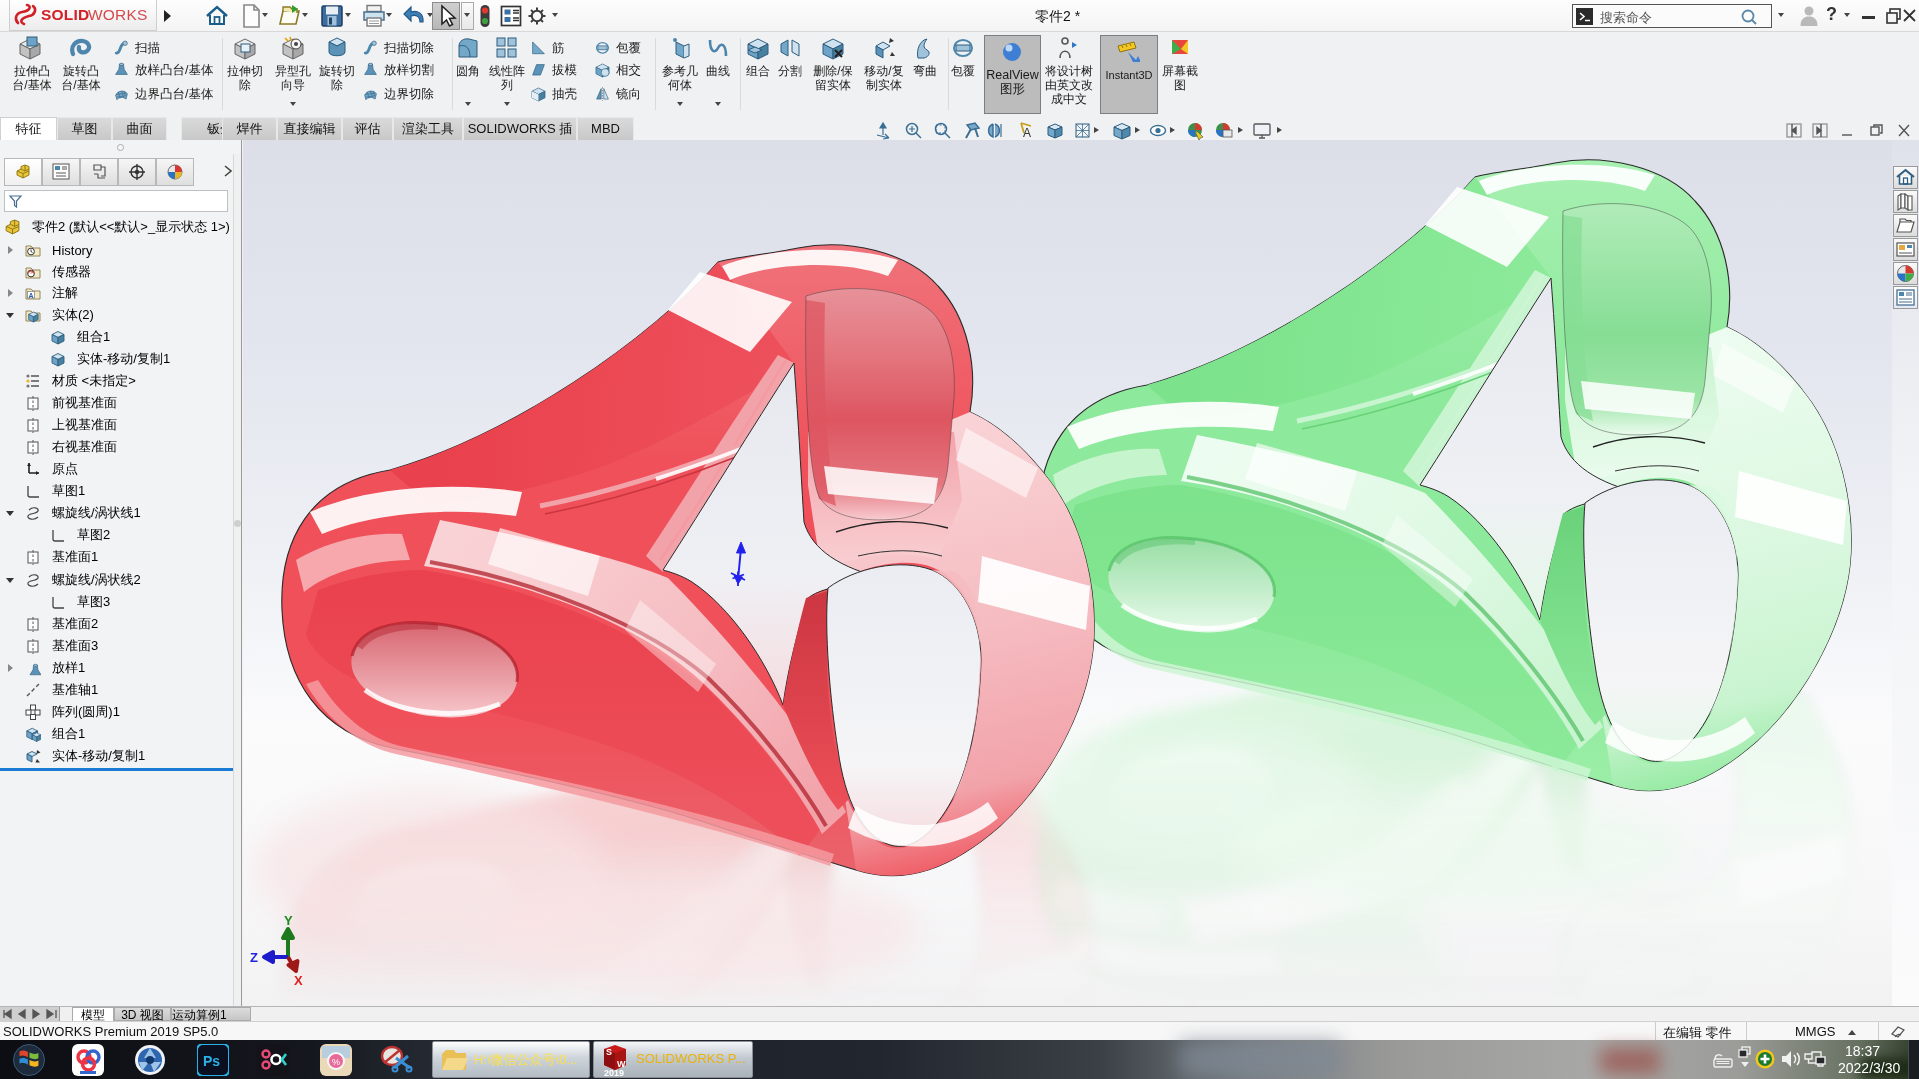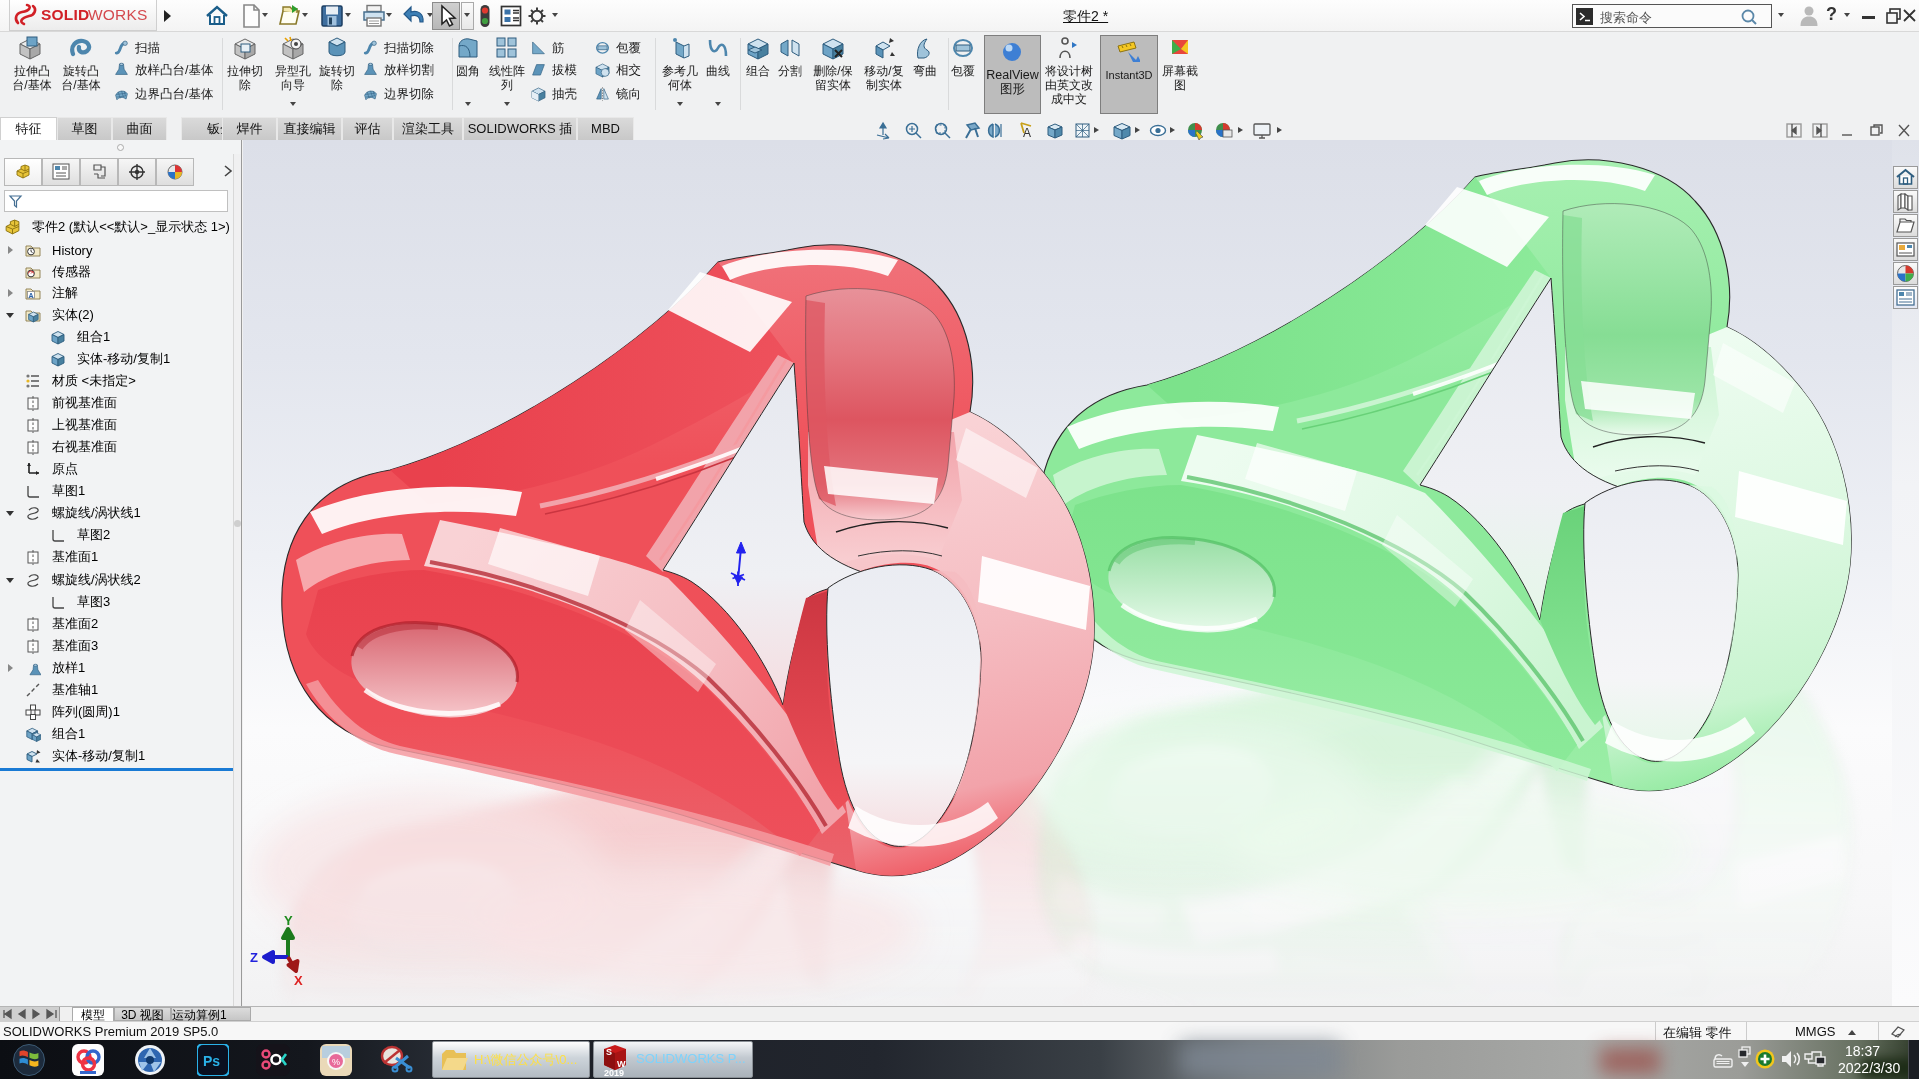--- a/index.html
+++ b/index.html
@@ -7,21 +7,21 @@
 .abs{position:absolute;}
 #app{position:relative;width:1919px;height:1079px;background:#f0f0f0;}
 
 #titlebar{position:absolute;left:0;top:0;width:1919px;height:32px;
  background:linear-gradient(#fdfdfd,#f4f4f4);border-bottom:1px solid #d8d8d8;}
 #swlogo{position:absolute;left:9px;top:0;width:148px;height:31px;
  background:linear-gradient(#ffffff,#ececec);border:1px solid #cfcfcf;border-top:none;
  display:flex;align-items:center;justify-content:flex-start;}
 .tbico{position:absolute;top:3px;width:26px;height:26px;}
 .dd{position:absolute;top:13px;width:0;height:0;border-left:3.5px solid transparent;border-right:3.5px solid transparent;border-top:4px solid #444;}
-#doctitle{position:absolute;left:1063px;top:8px;font-size:14px;color:#111;text-decoration:underline;}
+#doctitle{position:absolute;left:1035px;top:8px;font-size:14px;color:#111;}
 #searchbox{position:absolute;left:1572px;top:4px;width:200px;height:24px;border:1px solid #555;background:#fbfbfb;}
 
 #ribbon{position:absolute;left:0;top:32px;width:1919px;height:85px;background:#f0f1f2;}
 .rsep{position:absolute;top:6px;width:1px;height:72px;background:#d9dadb;}
 .pressed{position:absolute;background:#bcbcbc;border:1px solid #7e7e7e;}
 
 #tabrow{position:absolute;left:0;top:117px;width:1919px;height:23px;background:#f0f1f2;}
 .rtab{position:absolute;top:0;height:23px;background:linear-gradient(#dadada,#c8c8c8);
  border:1px solid #e8e8e8;border-bottom:none;color:#111;font-size:13px;text-align:center;line-height:22px;}
 .rtab.active{background:#ffffff;border:1px solid #d0d0d0;border-bottom:none;height:23px;}
@@ -1135,21 +1135,21 @@
  <span class="abs" style="left:474px;top:11px;font-size:13px;color:#fde047">H:\微信公众号\0...</span>
  <div class="abs" style="left:593px;top:1px;width:160px;height:37px;background:linear-gradient(#f4f6f8,#c2c9d0 45%,#aab2ba);border:1px solid #8a9096;border-radius:2px"></div>
  <svg class="abs" style="left:600px;top:3px" width="30" height="33">
         <path d="M4 6 L15 2 L26 6 L26 22 L15 27 L4 22 Z" fill="#c81a1a"></path>
         <path d="M4 6 L15 10 L15 27 L4 22 Z" fill="#8d0f0f"></path>
         <path d="M15 10 L26 6 L26 22 L15 27 Z" fill="#a81414"></path>
         <text x="6" y="12" font-size="9" font-weight="bold" fill="#fff" font-family="Liberation Sans">S</text>
         <text x="17" y="24" font-size="9" font-weight="bold" fill="#fff" font-family="Liberation Sans">W</text>
         <text x="4" y="33" font-size="9" font-weight="bold" fill="#fff" font-family="Liberation Sans">2019</text>
       </svg>
- <span class="abs" style="left:636px;top:11px;font-size:13px;color:#7dd3fc">SOLIDWORKS P...</span>
+ <span class="abs" style="left:636px;top:11px;font-size:13px;color:#eab308">SOLIDWORKS P...</span>
 
  <svg class="abs" style="left:1712px;top:10px" width="22" height="18">
         <path d="M3 9 C 3 4 8 4 10 6" fill="none" stroke="#f0f0f0" stroke-width="1.4"></path>
         <rect x="2" y="9" width="18" height="8" rx="1.5" fill="none" stroke="#f0f0f0" stroke-width="1.4"></rect>
         <path d="M4.5 11.5 h13 M4.5 13.5 h13" stroke="#f0f0f0" stroke-width="1"></path>
       </svg>
  <svg class="abs" style="left:1738px;top:6px" width="14" height="26">
         <rect x="4" y="1" width="8" height="7" fill="none" stroke="#f0f0f0" stroke-width="1.3"></rect>
         <rect x="1" y="4" width="8" height="7" fill="#26282c" stroke="#f0f0f0" stroke-width="1.3"></rect>
         <path d="M3 16 l4 5 4 -5 Z" fill="#f0f0f0"></path>

